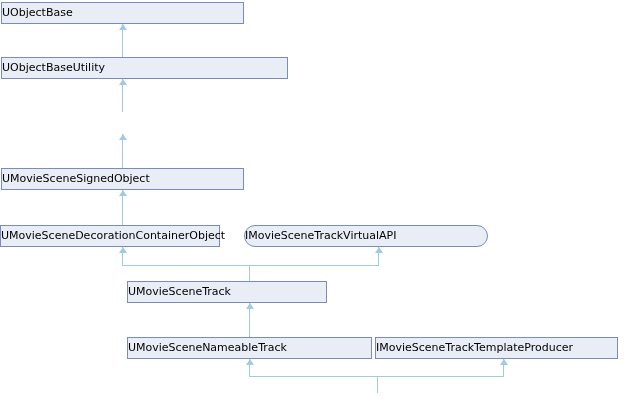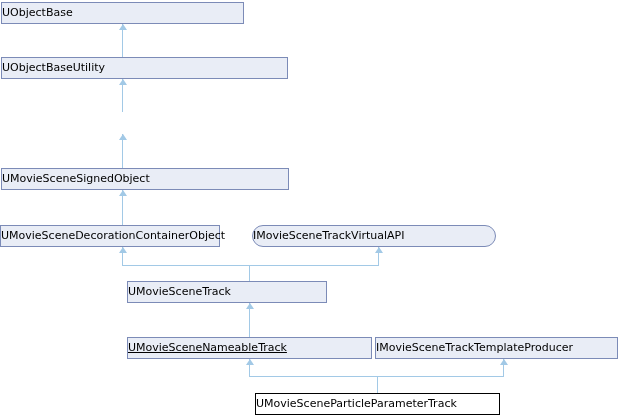--- a/index.html
+++ b/index.html
@@ -51,33 +51,32 @@
 </head>
 <body>
 
 <div class="canvas">
 
   <div class="node" style="left:1px; top:2px; width:243px;">UObjectBase</div>
 
   <div class="node" style="left:1px; top:57px; width:287px;">UObjectBaseUtility</div>
 
 
-  <div class="node" style="left:1px; top:168px; width:288px;">UMovieSceneSignedObject</div>
+  <div class="node" style="left:1px; top:168px; width:243px;">UMovieSceneSignedObject</div>
 
   <div class="node" style="left:0px; top:225px; width:220px;">UMovieSceneDecorationContainerObject</div>
 
-  <div class="node" style="left:252px; top:225px; width:244px;border-radius:11px;">IMovieSceneTrackVirtualAPI</div>
+  <div class="node" style="left:244px; top:225px; width:244px;border-radius:11px;">IMovieSceneTrackVirtualAPI</div>
 
   <div class="node" style="left:127px; top:281px; width:200px;">UMovieSceneTrack</div>
 
-  <div class="node" style="left:127px; top:337px; width:245px;text-decoration:underline;">UMovieSceneNameableTrack</div>
+  <div class="node" style="left:127px; top:337px; width:245px;">UMovieSceneNameableTrack</div>
 
   <div class="node" style="left:375px; top:337px; width:243px;">IMovieSceneTrackTemplateProducer</div>
 
-  <div class="node focus" style="left:255px; top:393px; width:245px;">UMovieSceneParticleParameterTrack</div>
 
   <div class="vline" style="left:122px; top:24px; height:33px;"></div>
   <div class="arrow" style="left:119px; top:24px;"></div>
 
   <div class="vline" style="left:122px; top:79px; height:33px;"></div>
   <div class="arrow" style="left:119px; top:79px;"></div>
 
   <div class="vline" style="left:122px; top:134px; height:34px;"></div>
   <div class="arrow" style="left:119px; top:134px;"></div>
 

